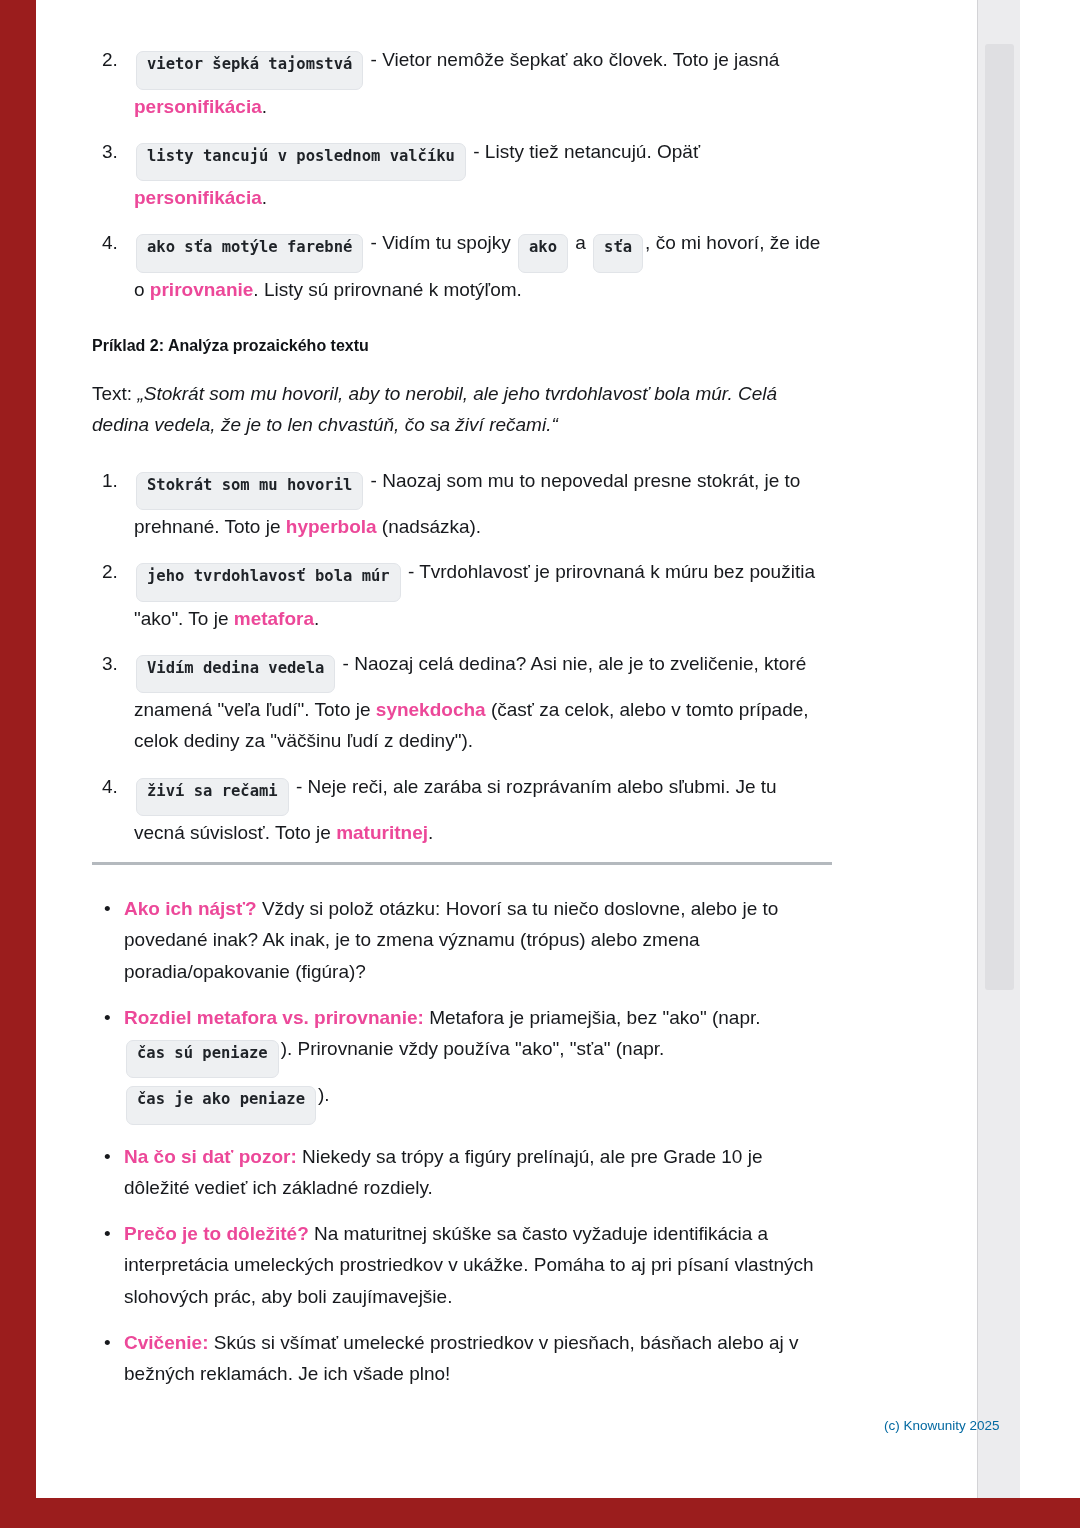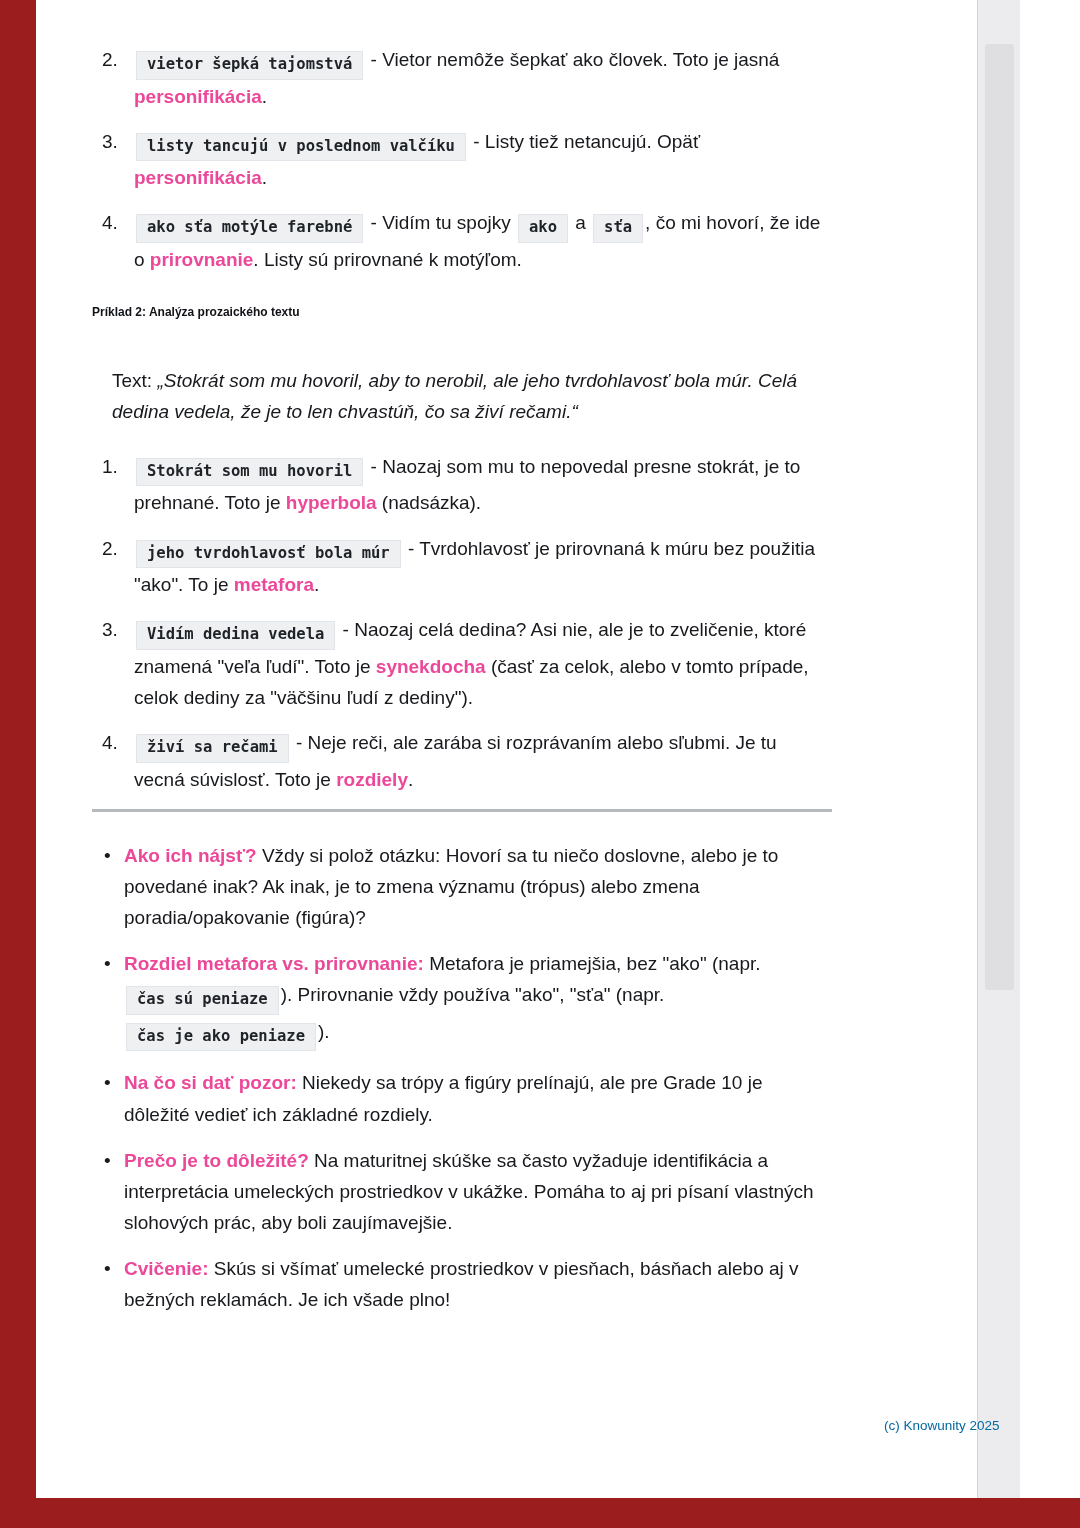--- a/index.html
+++ b/index.html
@@ -27,32 +27,32 @@
     position: absolute; left: 7px; top: 44px; width: 29px; height: 946px;
     background: #dfdfe2; border-radius: 3px;
   }
   .content {
     position: absolute; left: 92px; top: 44px; width: 740px;
     font-size: 19px; line-height: 1.64; z-index: 3;
   }
   .chip {
     font-family: "DejaVu Sans Mono", "Liberation Mono", monospace;
     font-weight: bold; font-size: 15.5px; line-height: 1;
-    background: #eef0f2; border: 1px solid #e1e4e8; border-radius: 0;
-    padding: 5px 10px 6px; white-space: nowrap; display: inline-block;
+    background: #eef0f2; border: 1px solid #e1e4e8; border-radius: 7px;
+    padding: 5px 10px 16px; white-space: nowrap; display: inline-block;
     vertical-align: -3px; color: #1f2328; margin: 1px 2px;
   }
   .term { font-weight: bold; color: #ec4899; }
   .row { display: flex; margin-bottom: 14px; }
   .num { flex: 0 0 24px; margin-left: 10px; margin-right: 8px; }
   .itxt { flex: 1; }
   .brow { display: flex; margin-bottom: 15px; }
   .bullet { flex: 0 0 20px; margin-left: 12px; }
-  .h3 { font-size: 12px; font-weight: 700; margin: 28px 0 42px; color: #101317; }
-  .para { margin-bottom: 24px; margin-left: 20px; }
+  .h3 { font-size: 16px; font-weight: 700; margin: 28px 0 19px; color: #101317; }
+  .para { margin-bottom: 24px; }
   .quote { font-style: italic; }
   .h2 { font-size: 35px; font-weight: 700; color: #0f1216; margin: 58px 0 0; letter-spacing: -0.2px; }
   .rule { height: 3px; background: #b4b9be; border: 0; margin: 14px 0 28px; }
   .footer {
     position: absolute; left: 884px; top: 1418px; font-size: 13.5px;
     color: #0369a1; z-index: 6;
   }
 </style>
 </head>
 <body>
@@ -124,21 +124,21 @@
       <div class="itxt">
         <code class="chip">Vidím dedina vedela</code>
         <span>- Naozaj celá dedina? Asi nie, ale je to zveličenie, ktoré znamená "veľa ľudí". Toto je </span><strong class="term">synekdocha</strong><span> (časť za celok, alebo v tomto prípade, celok dediny za "väčšinu ľudí z dediny").</span>
       </div>
     </div>
 
     <div class="row">
       <span class="num">4.</span>
       <div class="itxt">
         <code class="chip">živí sa rečami</code>
-        <span>- Neje reči, ale zarába si rozprávaním alebo sľubmi. Je tu vecná súvislosť. Toto je </span><strong class="term">rozdiely</strong><span>.</span>
+        <span>- Neje reči, ale zarába si rozprávaním alebo sľubmi. Je tu vecná súvislosť. Toto je </span><strong class="term">maturitnej</strong><span>.</span>
       </div>
     </div>
   </div>
 
   <hr class="rule">
 
   <div class="blist">
 
     <div class="brow">
       <span class="bullet">•</span>

